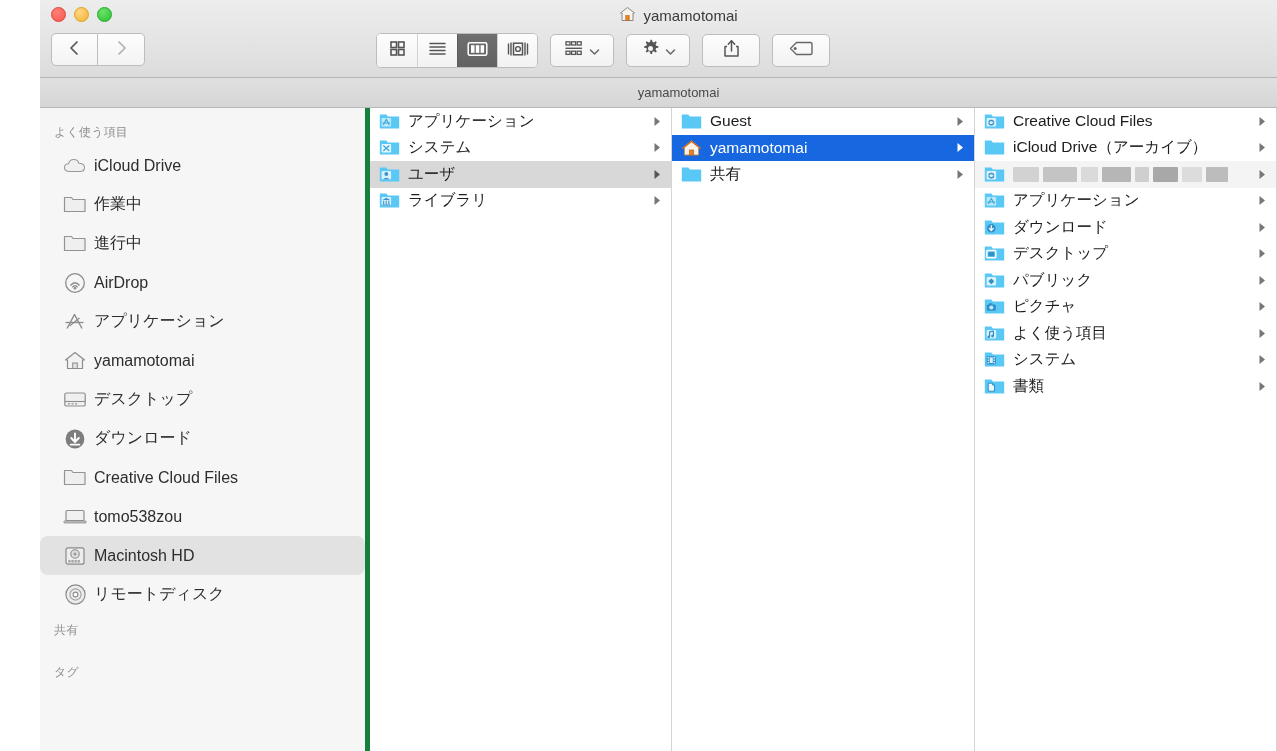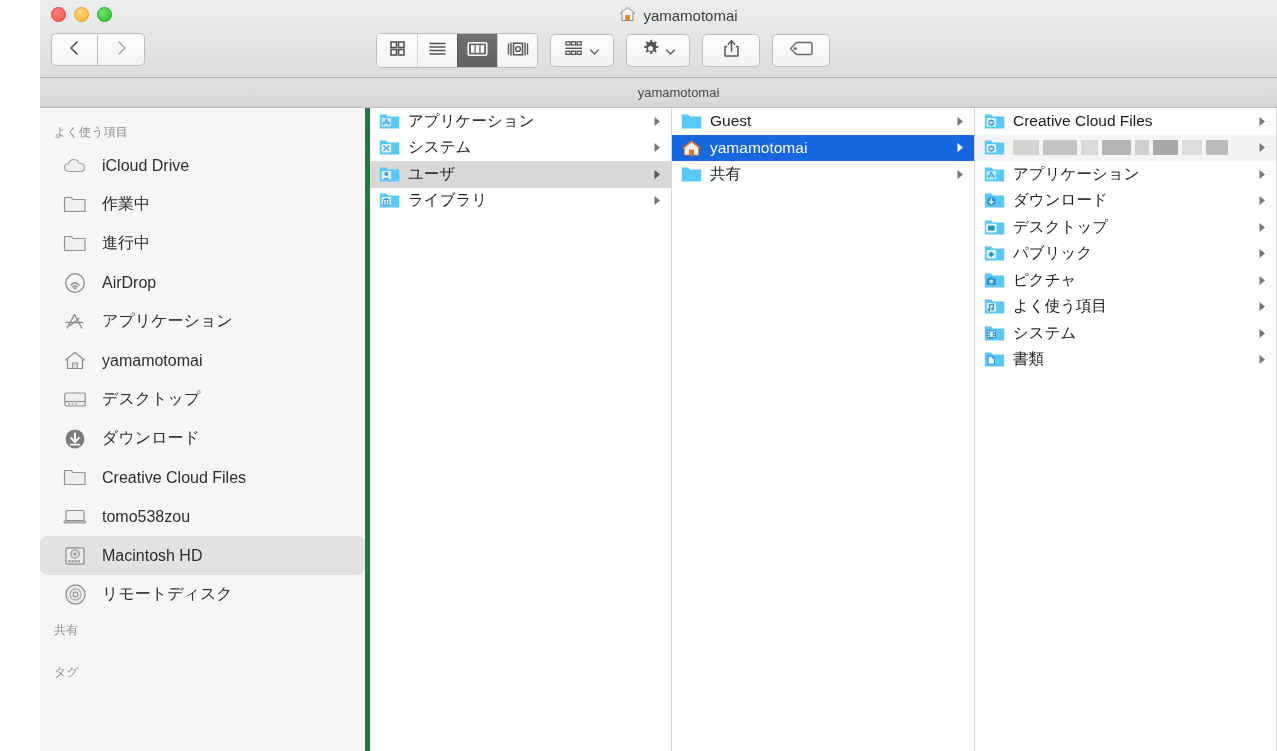--- a/index.html
+++ b/index.html
@@ -90,21 +90,21 @@
     background: #f6f6f6;
     border-right: 5px solid #15803d;
     padding-top: 8px;
     overflow: hidden;
   }
   .sb-header {
     font-size: 12px; color: #8e8e8e;
     padding: 8px 0 5px 14px; letter-spacing: .2px;
   }
   .sb-item {
-    height: 39px; display: flex; align-items: center; gap: 14px;
+    height: 39px; display: flex; align-items: center; gap: 6px;
     padding-left: 22px; font-size: 16px; color: #2d2d2d;
   }
   .sb-item.selected { background: #e2e2e2; border-radius: 8px; }
   .sb-icon { width: 26px; height: 22px; display: flex; align-items: center; justify-content: center; flex: 0 0 26px; }
 
   
   .columns { flex: 1 1 auto; display: flex; background: #fff; min-width: 0; }
   .col { border-right: 1px solid #d4d4d4; overflow: hidden; }
   .col-1 { width: 302px; flex: 0 0 302px; }
   .col-2 { width: 303px; flex: 0 0 303px; }
@@ -566,20 +566,33 @@
             </svg>
           </span>
           <span class="label">Creative Cloud Files</span>
           <span class="chev">
             <svg width="9" height="11" viewBox="0 0 9 11">
                 <path d="M1.5 1 L7 5.5 L1.5 10 Z" fill="#777"></path>
               </svg>
           </span>
         </div>
 
+        <div class="row">
+          <span class="fic">
+            <svg width="21" height="17" viewBox="0 0 21 17">
+              <path d="M0.8 3.6 L0.8 1.6 L7.4 1.6 L8.8 3.6 L20.2 3.6 L20.2 15.4 L0.8 15.4 Z" fill="#5ac8f5"></path>
+            </svg>
+          </span>
+          <span class="label">iCloud Drive（アーカイブ）</span>
+          <span class="chev">
+            <svg width="9" height="11" viewBox="0 0 9 11">
+                <path d="M1.5 1 L7 5.5 L1.5 10 Z" fill="#777"></path>
+              </svg>
+          </span>
+        </div>
 
         <div class="row" style="background:#f4f4f4">
           <span class="fic">
             <svg width="21" height="17" viewBox="0 0 21 17">
               <path d="M0.8 3.6 L0.8 1.6 L7.4 1.6 L8.8 3.6 L20.2 3.6 L20.2 15.4 L0.8 15.4 Z" fill="#5ac8f5"></path>
               <rect x="2.6" y="5" width="9.5" height="8.6" rx="1" fill="#d9f1fc"></rect>
               <g fill="none" stroke="#3d93c9" stroke-width="1.4">
                 <path d="M5 9.4 a1.9 1.9 0 0 1 1.9 -1.9 h1.1"></path>
                 <path d="M9.6 9.4 a1.9 1.9 0 0 0 -1.9 -1.9"></path>
                 <path d="M5 9.8 a1.9 1.9 0 0 0 1.9 1.9 h1.1"></path>

